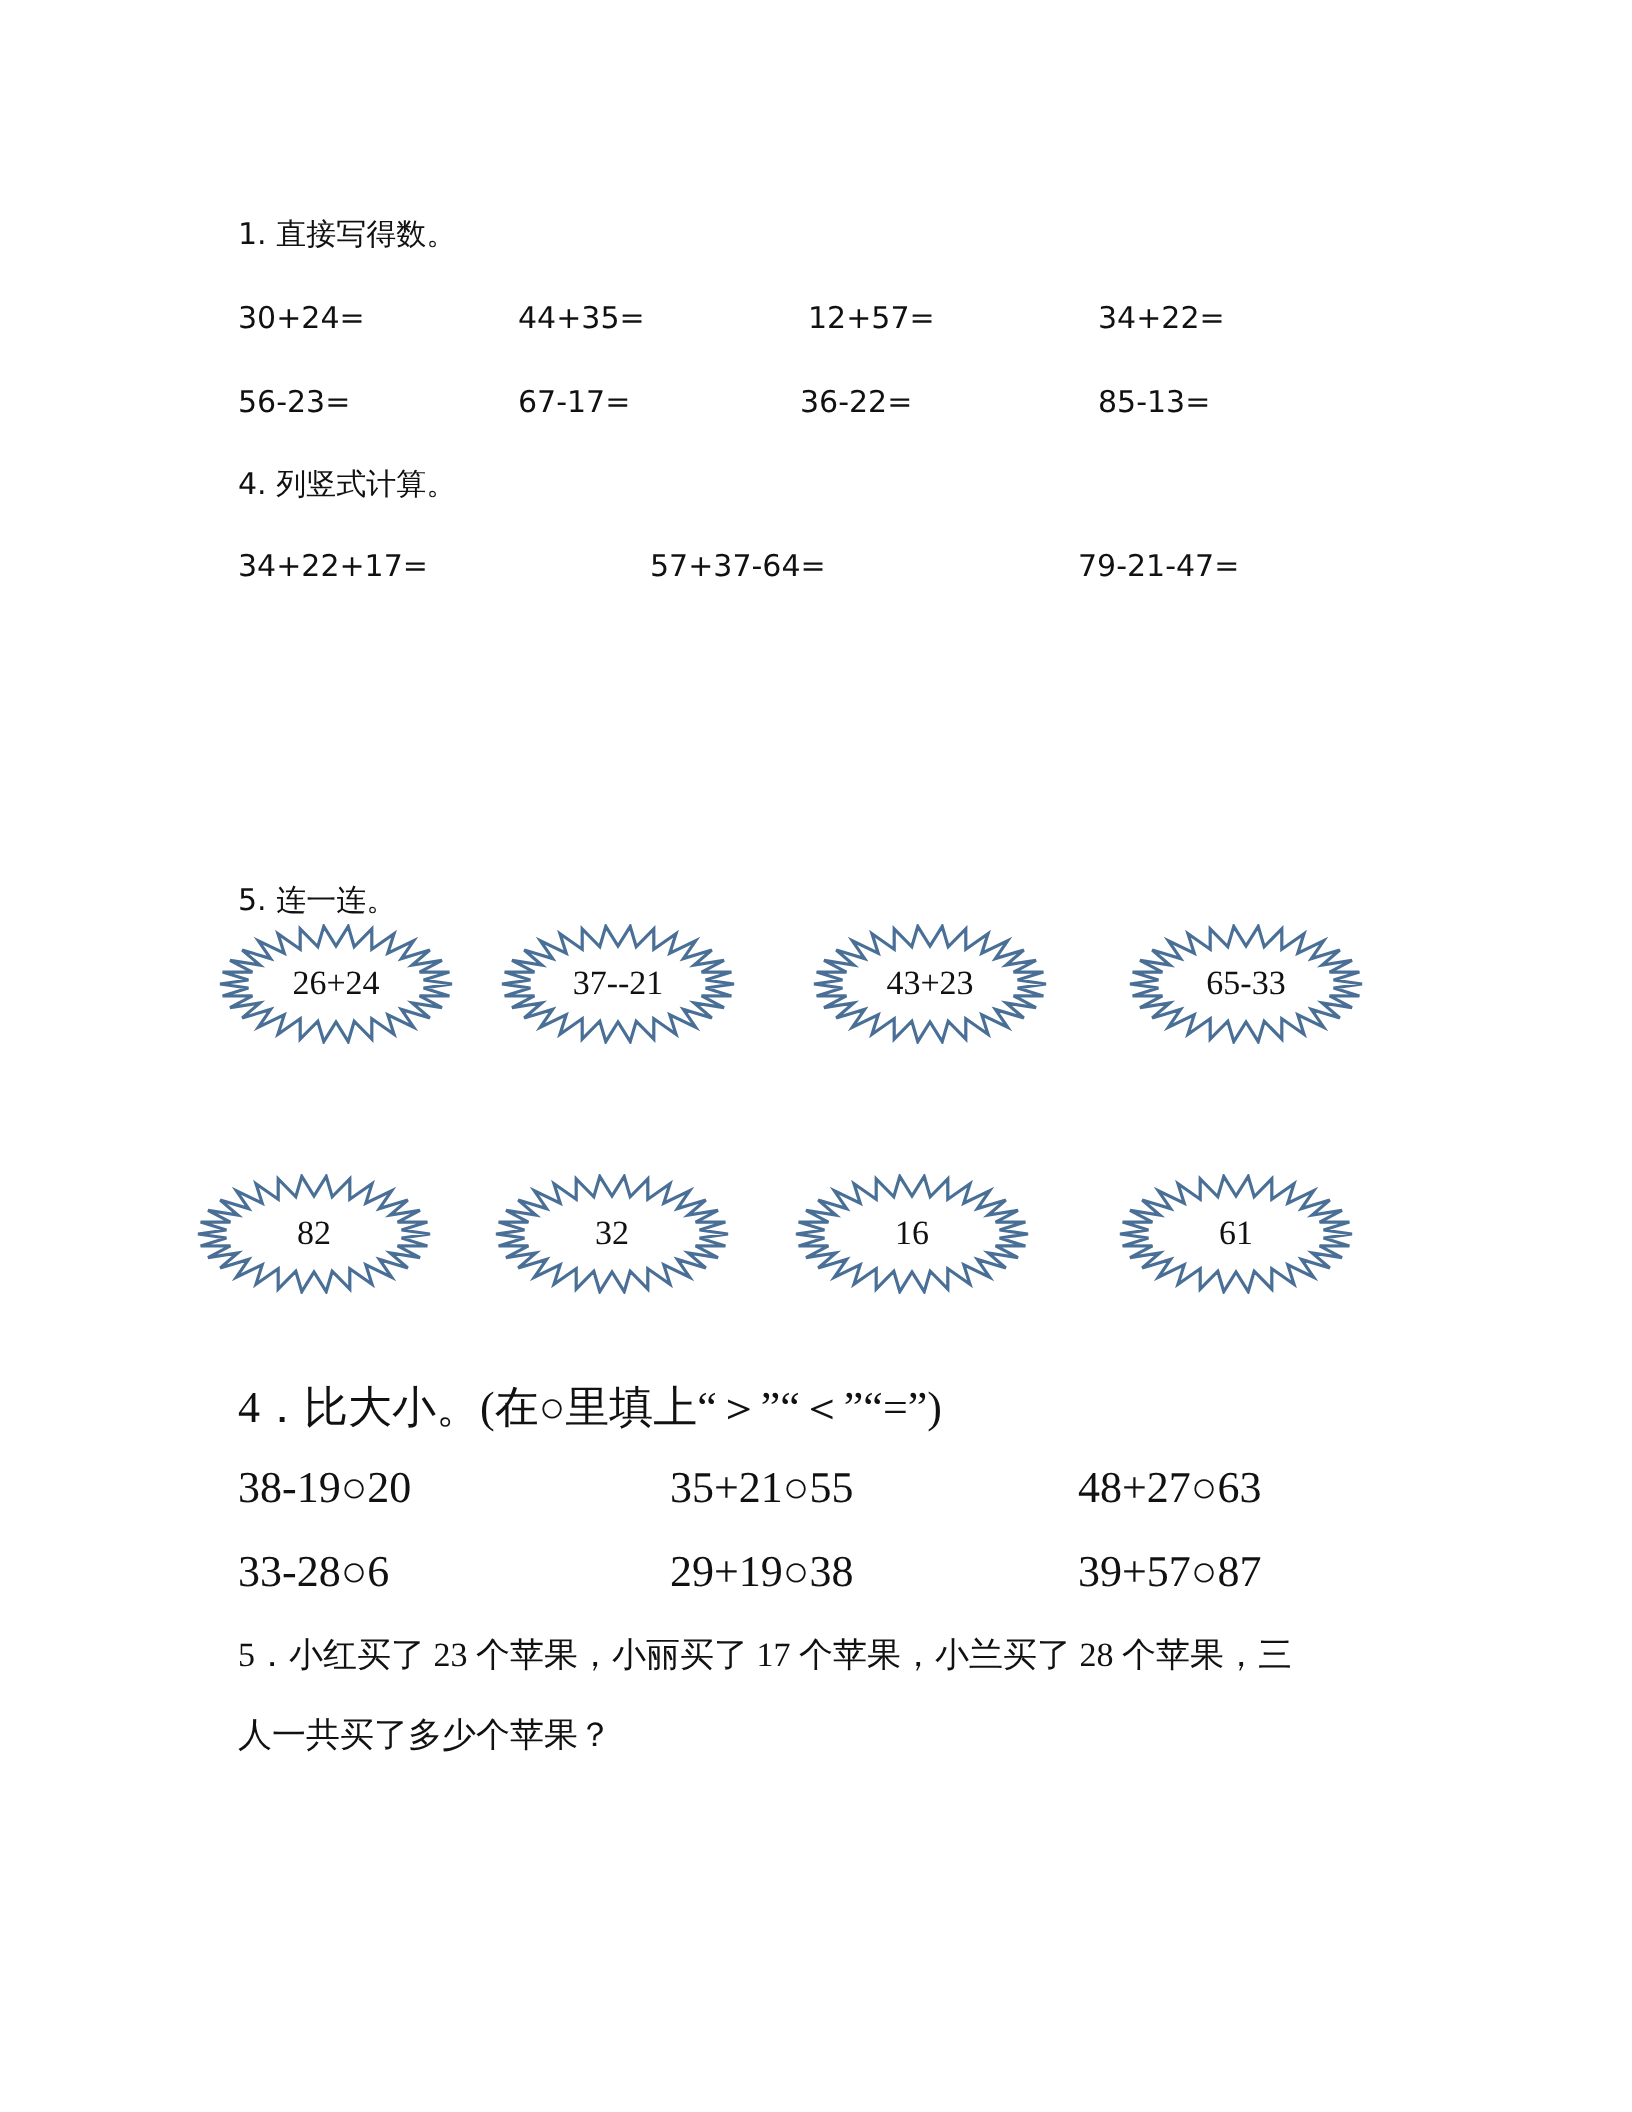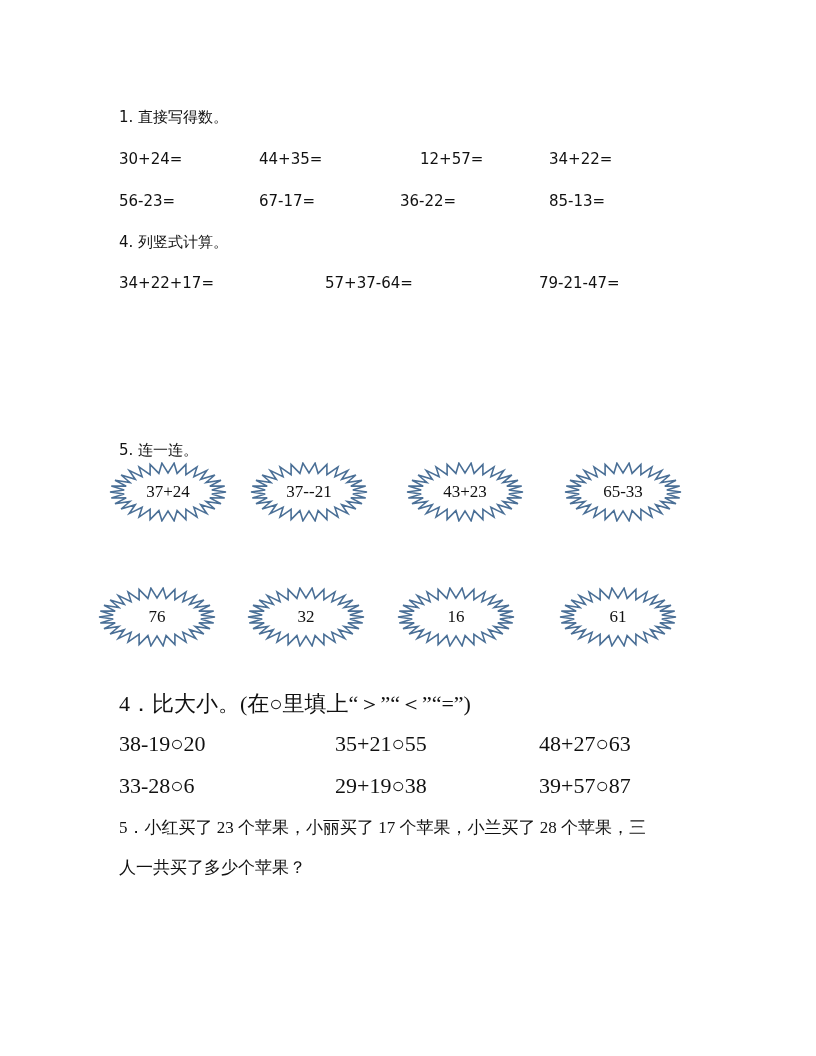--- a/index.html
+++ b/index.html
@@ -14,39 +14,39 @@
     font-family: "Liberation Serif", "DejaVu Serif", serif; font-size:17px; color:#111; }
   .cmp { font-family: "Liberation Serif", "DejaVu Serif", serif; font-size:22px; }
   .q5 { font-family: "Liberation Serif", "DejaVu Serif", serif; font-size:17px; }
 </style>
 </head>
 <body>
 
 <div class="abs sans h" style="left:119px;top:108px;">1. 直接写得数。</div>
 <div class="abs sans eq" style="left:119px;top:150px;">30+24=</div>
 <div class="abs sans eq" style="left:259px;top:150px;">44+35=</div>
-<div class="abs sans eq" style="left:420px;top:150px;text-align:center;">12+57=</div>
+<div class="abs sans eq" style="left:404px;top:150px;text-align:center;">12+57=</div>
 <div class="abs sans eq" style="left:549px;top:150px;">34+22=</div>
 <div class="abs sans eq" style="left:119px;top:192px;">56-23=</div>
 <div class="abs sans eq" style="left:259px;top:192px;">67-17=</div>
 <div class="abs sans eq" style="left:400px;top:192px;">36-22=</div>
 <div class="abs sans eq" style="left:549px;top:192px;">85-13=</div>
 
 <div class="abs sans h" style="left:119px;top:233px;">4.  列竖式计算。</div>
 <div class="abs sans eq" style="left:119px;top:274px;">34+22+17=</div>
 <div class="abs sans eq" style="left:325px;top:274px;">57+37-64=</div>
 <div class="abs sans eq" style="left:539px;top:274px;">79-21-47=</div>
 
 <div class="abs sans h" style="left:119px;top:441px;">5.  连一连。</div>
 
 <div class="burst" style="left:109px;top:462px;">
   <svg class="burst-svg" viewBox="0 0 118 60">
       <polygon points="117.0,30.0 102.8,32.0 115.7,36.0 100.8,35.9 112.0,41.8 97.1,39.5 105.9,47.0 91.7,42.7 97.8,51.6 84.9,45.4 88.0,55.1 76.9,47.4 76.9,57.6 68.1,48.6 65.1,58.8 59.0,49.0 52.9,58.8 49.9,48.6 41.1,57.6 41.1,47.4 30.0,55.1 33.1,45.4 20.2,51.6 26.3,42.7 12.1,47.0 20.9,39.5 6.0,41.8 17.2,35.9 2.3,36.0 15.2,32.0 1.0,30.0 15.2,28.0 2.3,24.0 17.2,24.1 6.0,18.2 20.9,20.5 12.1,13.0 26.3,17.3 20.2,8.4 33.1,14.6 30.0,4.9 41.1,12.6 41.1,2.4 49.9,11.4 52.9,1.2 59.0,11.0 65.1,1.2 68.1,11.4 76.9,2.4 76.9,12.6 88.0,4.9 84.9,14.6 97.8,8.4 91.7,17.3 105.9,13.0 97.1,20.5 112.0,18.2 100.8,24.1 115.7,24.0 102.8,28.0" fill="#fff" stroke="#4a6f96" stroke-width="1.6" stroke-linejoin="miter"></polygon>
     </svg>
-  <div class="lbl">37+24</div>
+  <div class="lbl">26+24</div>
 </div>
 <div class="burst" style="left:250px;top:462px;">
   <svg class="burst-svg" viewBox="0 0 118 60">
       <polygon points="117.0,30.0 102.8,32.0 115.7,36.0 100.8,35.9 112.0,41.8 97.1,39.5 105.9,47.0 91.7,42.7 97.8,51.6 84.9,45.4 88.0,55.1 76.9,47.4 76.9,57.6 68.1,48.6 65.1,58.8 59.0,49.0 52.9,58.8 49.9,48.6 41.1,57.6 41.1,47.4 30.0,55.1 33.1,45.4 20.2,51.6 26.3,42.7 12.1,47.0 20.9,39.5 6.0,41.8 17.2,35.9 2.3,36.0 15.2,32.0 1.0,30.0 15.2,28.0 2.3,24.0 17.2,24.1 6.0,18.2 20.9,20.5 12.1,13.0 26.3,17.3 20.2,8.4 33.1,14.6 30.0,4.9 41.1,12.6 41.1,2.4 49.9,11.4 52.9,1.2 59.0,11.0 65.1,1.2 68.1,11.4 76.9,2.4 76.9,12.6 88.0,4.9 84.9,14.6 97.8,8.4 91.7,17.3 105.9,13.0 97.1,20.5 112.0,18.2 100.8,24.1 115.7,24.0 102.8,28.0" fill="#fff" stroke="#4a6f96" stroke-width="1.6" stroke-linejoin="miter"></polygon>
     </svg>
   <div class="lbl">37--21</div>
 </div>
 <div class="burst" style="left:406px;top:462px;">
   <svg class="burst-svg" viewBox="0 0 118 60">
       <polygon points="117.0,30.0 102.8,32.0 115.7,36.0 100.8,35.9 112.0,41.8 97.1,39.5 105.9,47.0 91.7,42.7 97.8,51.6 84.9,45.4 88.0,55.1 76.9,47.4 76.9,57.6 68.1,48.6 65.1,58.8 59.0,49.0 52.9,58.8 49.9,48.6 41.1,57.6 41.1,47.4 30.0,55.1 33.1,45.4 20.2,51.6 26.3,42.7 12.1,47.0 20.9,39.5 6.0,41.8 17.2,35.9 2.3,36.0 15.2,32.0 1.0,30.0 15.2,28.0 2.3,24.0 17.2,24.1 6.0,18.2 20.9,20.5 12.1,13.0 26.3,17.3 20.2,8.4 33.1,14.6 30.0,4.9 41.1,12.6 41.1,2.4 49.9,11.4 52.9,1.2 59.0,11.0 65.1,1.2 68.1,11.4 76.9,2.4 76.9,12.6 88.0,4.9 84.9,14.6 97.8,8.4 91.7,17.3 105.9,13.0 97.1,20.5 112.0,18.2 100.8,24.1 115.7,24.0 102.8,28.0" fill="#fff" stroke="#4a6f96" stroke-width="1.6" stroke-linejoin="miter"></polygon>
@@ -57,21 +57,21 @@
   <svg class="burst-svg" viewBox="0 0 118 60">
       <polygon points="117.0,30.0 102.8,32.0 115.7,36.0 100.8,35.9 112.0,41.8 97.1,39.5 105.9,47.0 91.7,42.7 97.8,51.6 84.9,45.4 88.0,55.1 76.9,47.4 76.9,57.6 68.1,48.6 65.1,58.8 59.0,49.0 52.9,58.8 49.9,48.6 41.1,57.6 41.1,47.4 30.0,55.1 33.1,45.4 20.2,51.6 26.3,42.7 12.1,47.0 20.9,39.5 6.0,41.8 17.2,35.9 2.3,36.0 15.2,32.0 1.0,30.0 15.2,28.0 2.3,24.0 17.2,24.1 6.0,18.2 20.9,20.5 12.1,13.0 26.3,17.3 20.2,8.4 33.1,14.6 30.0,4.9 41.1,12.6 41.1,2.4 49.9,11.4 52.9,1.2 59.0,11.0 65.1,1.2 68.1,11.4 76.9,2.4 76.9,12.6 88.0,4.9 84.9,14.6 97.8,8.4 91.7,17.3 105.9,13.0 97.1,20.5 112.0,18.2 100.8,24.1 115.7,24.0 102.8,28.0" fill="#fff" stroke="#4a6f96" stroke-width="1.6" stroke-linejoin="miter"></polygon>
     </svg>
   <div class="lbl">65-33</div>
 </div>
 
 <div class="burst" style="left:98px;top:587px;">
   <svg class="burst-svg" viewBox="0 0 118 60">
       <polygon points="117.0,30.0 102.8,32.0 115.7,36.0 100.8,35.9 112.0,41.8 97.1,39.5 105.9,47.0 91.7,42.7 97.8,51.6 84.9,45.4 88.0,55.1 76.9,47.4 76.9,57.6 68.1,48.6 65.1,58.8 59.0,49.0 52.9,58.8 49.9,48.6 41.1,57.6 41.1,47.4 30.0,55.1 33.1,45.4 20.2,51.6 26.3,42.7 12.1,47.0 20.9,39.5 6.0,41.8 17.2,35.9 2.3,36.0 15.2,32.0 1.0,30.0 15.2,28.0 2.3,24.0 17.2,24.1 6.0,18.2 20.9,20.5 12.1,13.0 26.3,17.3 20.2,8.4 33.1,14.6 30.0,4.9 41.1,12.6 41.1,2.4 49.9,11.4 52.9,1.2 59.0,11.0 65.1,1.2 68.1,11.4 76.9,2.4 76.9,12.6 88.0,4.9 84.9,14.6 97.8,8.4 91.7,17.3 105.9,13.0 97.1,20.5 112.0,18.2 100.8,24.1 115.7,24.0 102.8,28.0" fill="#fff" stroke="#4a6f96" stroke-width="1.6" stroke-linejoin="miter"></polygon>
     </svg>
-  <div class="lbl">76</div>
+  <div class="lbl">82</div>
 </div>
 <div class="burst" style="left:247px;top:587px;">
   <svg class="burst-svg" viewBox="0 0 118 60">
       <polygon points="117.0,30.0 102.8,32.0 115.7,36.0 100.8,35.9 112.0,41.8 97.1,39.5 105.9,47.0 91.7,42.7 97.8,51.6 84.9,45.4 88.0,55.1 76.9,47.4 76.9,57.6 68.1,48.6 65.1,58.8 59.0,49.0 52.9,58.8 49.9,48.6 41.1,57.6 41.1,47.4 30.0,55.1 33.1,45.4 20.2,51.6 26.3,42.7 12.1,47.0 20.9,39.5 6.0,41.8 17.2,35.9 2.3,36.0 15.2,32.0 1.0,30.0 15.2,28.0 2.3,24.0 17.2,24.1 6.0,18.2 20.9,20.5 12.1,13.0 26.3,17.3 20.2,8.4 33.1,14.6 30.0,4.9 41.1,12.6 41.1,2.4 49.9,11.4 52.9,1.2 59.0,11.0 65.1,1.2 68.1,11.4 76.9,2.4 76.9,12.6 88.0,4.9 84.9,14.6 97.8,8.4 91.7,17.3 105.9,13.0 97.1,20.5 112.0,18.2 100.8,24.1 115.7,24.0 102.8,28.0" fill="#fff" stroke="#4a6f96" stroke-width="1.6" stroke-linejoin="miter"></polygon>
     </svg>
   <div class="lbl">32</div>
 </div>
 <div class="burst" style="left:397px;top:587px;">
   <svg class="burst-svg" viewBox="0 0 118 60">
       <polygon points="117.0,30.0 102.8,32.0 115.7,36.0 100.8,35.9 112.0,41.8 97.1,39.5 105.9,47.0 91.7,42.7 97.8,51.6 84.9,45.4 88.0,55.1 76.9,47.4 76.9,57.6 68.1,48.6 65.1,58.8 59.0,49.0 52.9,58.8 49.9,48.6 41.1,57.6 41.1,47.4 30.0,55.1 33.1,45.4 20.2,51.6 26.3,42.7 12.1,47.0 20.9,39.5 6.0,41.8 17.2,35.9 2.3,36.0 15.2,32.0 1.0,30.0 15.2,28.0 2.3,24.0 17.2,24.1 6.0,18.2 20.9,20.5 12.1,13.0 26.3,17.3 20.2,8.4 33.1,14.6 30.0,4.9 41.1,12.6 41.1,2.4 49.9,11.4 52.9,1.2 59.0,11.0 65.1,1.2 68.1,11.4 76.9,2.4 76.9,12.6 88.0,4.9 84.9,14.6 97.8,8.4 91.7,17.3 105.9,13.0 97.1,20.5 112.0,18.2 100.8,24.1 115.7,24.0 102.8,28.0" fill="#fff" stroke="#4a6f96" stroke-width="1.6" stroke-linejoin="miter"></polygon>

